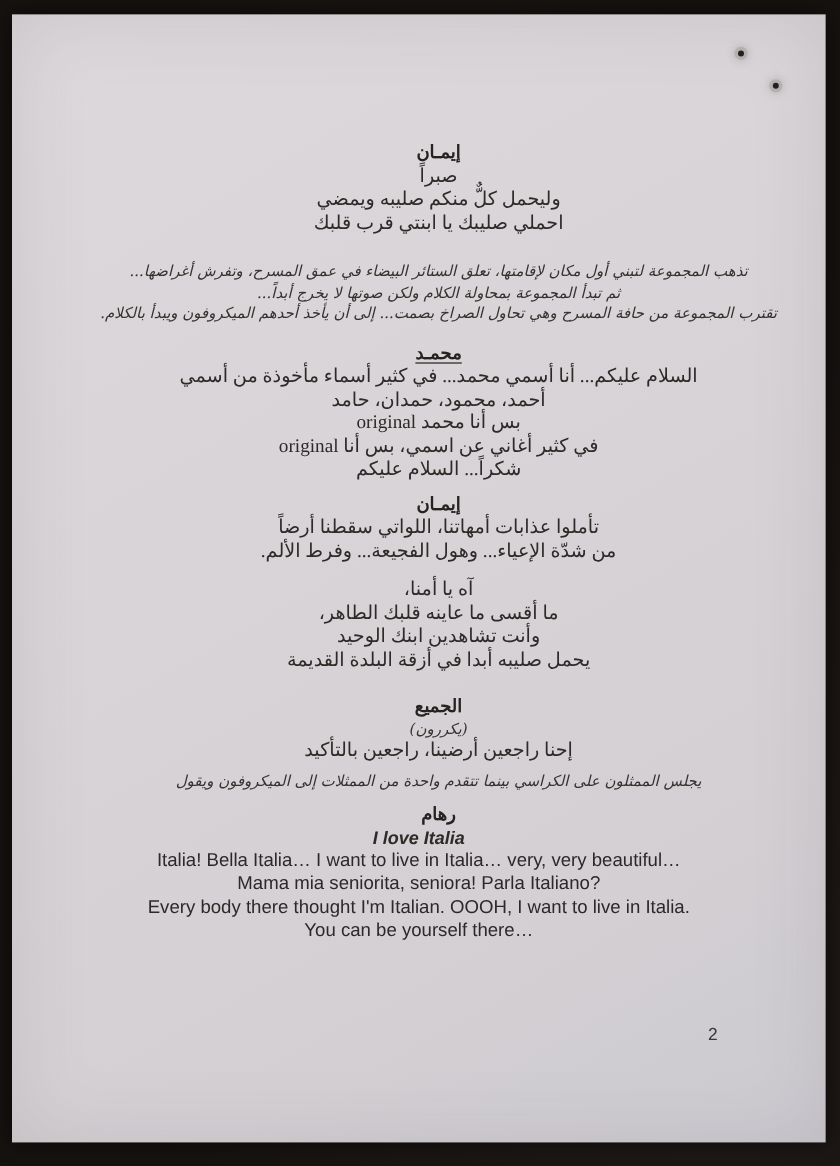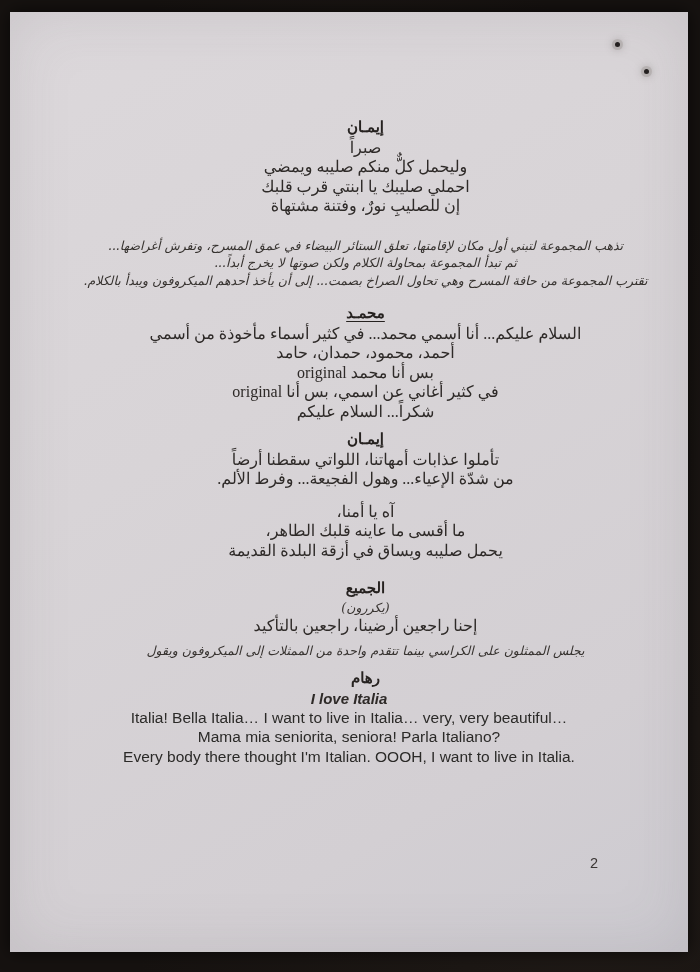--- a/index.html
+++ b/index.html
@@ -77,21 +77,20 @@
     <div class="speck s1"></div>
     <div class="speck s2"></div>
 
     <div class="content">
 
       <div class="stanza">
         <div class="char ar">إيمـان</div>
         <div class="line ar">صبراً</div>
         <div class="line ar">وليحمل كلٌّ منكم صليبه ويمضي</div>
         <div class="line ar">احملي صليبك يا ابنتي قرب قلبك</div>
-        <div class="line ar">إن للصليبِ نورٌ، وفتنة مشتهاة</div>
       </div>
 
       <div class="stanza m-stage1">
         <div class="stage ar">تذهب المجموعة لتبني أول مكان لإقامتها، تعلق الستائر البيضاء في عمق المسرح، وتفرش أغراضها...</div>
         <div class="stage ar">ثم تبدأ المجموعة بمحاولة الكلام ولكن صوتها لا يخرج أبداً...</div>
         <div class="stage ar">تقترب المجموعة من حافة المسرح وهي تحاول الصراخ بصمت... إلى أن يأخذ أحدهم الميكروفون ويبدأ بالكلام.</div>
       </div>
 
       <div class="stanza m-mohammad">
         <div class="char ar u">محمـد</div>
@@ -104,38 +103,40 @@
 
       <div class="stanza m-iman2">
         <div class="char ar">إيمـان</div>
         <div class="line ar">تأملوا عذابات أمهاتنا، اللواتي سقطنا أرضاً</div>
         <div class="line ar">من شدّة الإعياء... وهول الفجيعة... وفرط الألم.</div>
       </div>
 
       <div class="stanza m-iman2b">
         <div class="line ar">آه يا أمنا،</div>
         <div class="line ar">ما أقسى ما عاينه قلبك الطاهر،</div>
-        <div class="line ar">يحمل صليبه ويساق في أزقة البلدة القديمة</div>
+        <div class="line ar">وأنت تشاهدين ابنك الوحيد</div>
+        <div class="line ar">يحمل صليبه أبدا في أزقة البلدة القديمة</div>
       </div>
 
       <div class="stanza m-all">
         <div class="char ar">الجميع</div>
         <div class="stage ar">(يكررون)</div>
         <div class="line ar">إحنا راجعين أرضينا، راجعين بالتأكيد</div>
       </div>
 
       <div class="stanza m-stage2">
         <div class="stage ar">يجلس الممثلون على الكراسي بينما تتقدم واحدة من الممثلات إلى الميكروفون ويقول</div>
       </div>
 
       <div class="stanza m-riham">
         <div class="char ar">رهام</div>
         <div class="en-sub">I love Italia</div>
         <div class="en">Italia! Bella Italia… I want to live in Italia… very, very beautiful…</div>
         <div class="en">Mama mia seniorita, seniora! Parla Italiano?</div>
         <div class="en">Every body there thought I'm Italian. OOOH, I want to live in Italia.</div>
+        <div class="en">You can be yourself there…</div>
       </div>
 
     </div>
 
     <div class="pagenum">2</div>
   </div>
 </div>
 
 </body></html>

